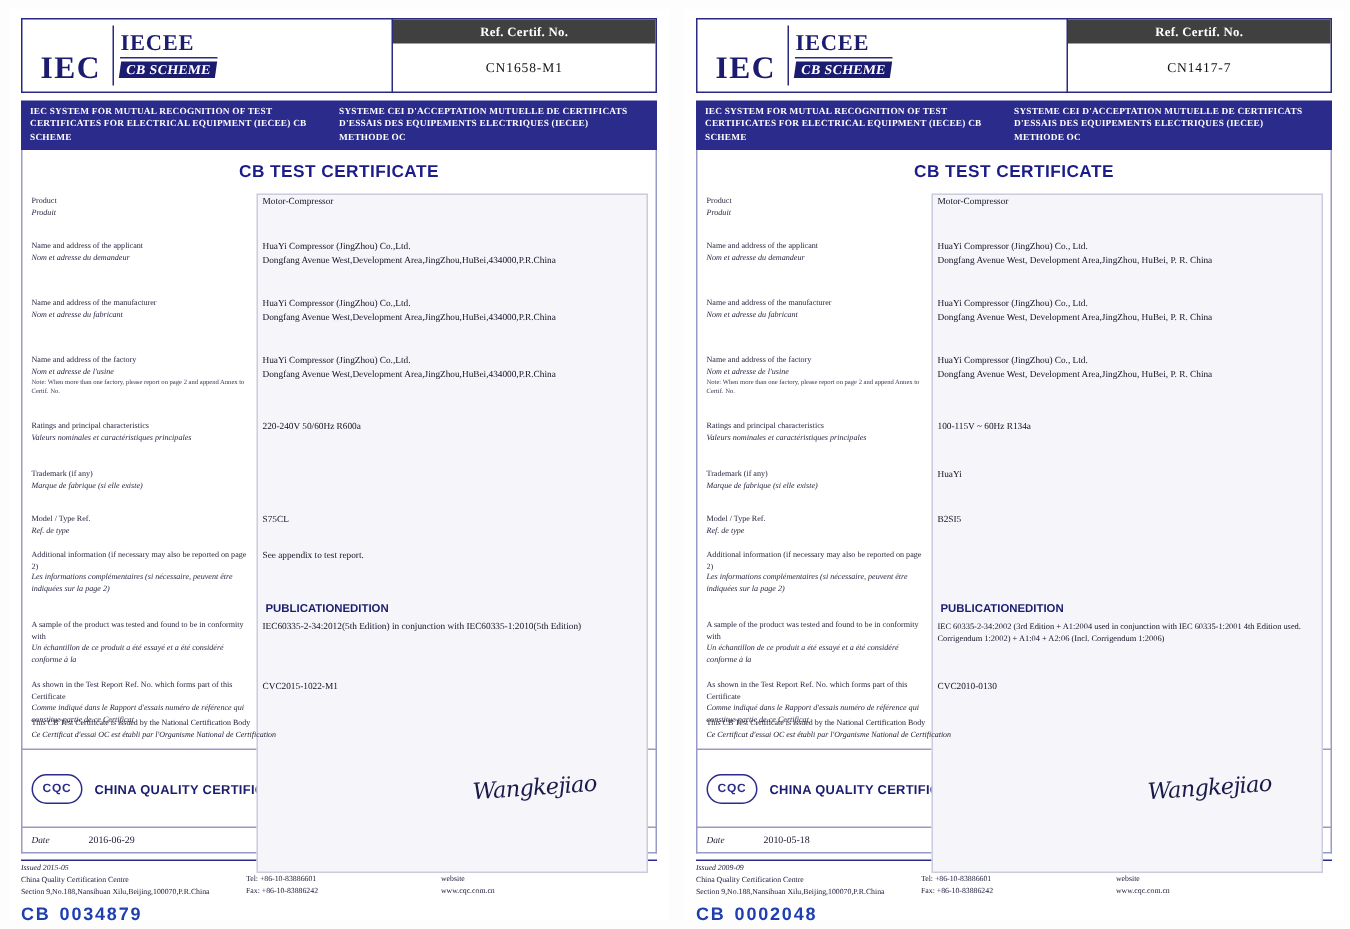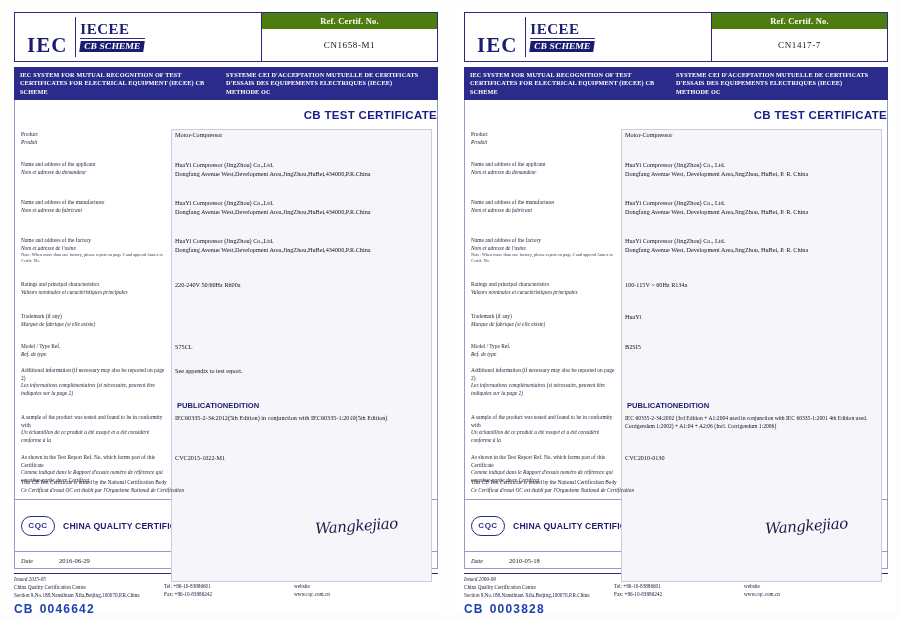--- a/index.html
+++ b/index.html
@@ -91,21 +91,21 @@
     transform: skewX(-8deg);
   }
   .ref-box {
     flex: 1;
     border: 1px solid #2a2a82;
     border-left: none;
     display: flex;
     flex-direction: column;
   }
   .ref-head {
-    background: #4d7c0f;
+    background: #404040;
     color: #fff;
     font-size: 8.5px;
     font-weight: bold;
     text-align: center;
     padding: 3px 0 3px 0;
     letter-spacing: 0.2px;
   }
   .ref-val {
     flex: 1;
     display: flex;
@@ -133,21 +133,21 @@
 
   
   .body-frame {
     border: 1px solid #9a9ac8;
     border-top: none;
     height: 400px;
     position: relative;
     background: #ffffff;
   }
   .title {
-    text-align: right;
+    text-align: center;
     color: #1b1b8c;
     font-family: "Liberation Sans", sans-serif;
     font-weight: bold;
     font-size: 11.5px;
     letter-spacing: 0.3px;
     padding: 9px 0 8px 0;
   }
 
   
   .fields { position: relative; padding: 0 4px 0 6px; }
@@ -447,21 +447,21 @@
           <div>Fax: +86-10-83886242</div>
         </div>
         <div class="c3">
           <div style="height:7px"></div>
           <div>website</div>
           <div>www.cqc.com.cn</div>
         </div>
       </div>
 
       <div class="serial">
-        <span class="cb">CB</span><span>0046642</span>
+        <span class="cb">CB</span><span>0034879</span>
       </div>
 
     </div>
   </div>
 
   <div class="cert right">
     <div class="cert-inner">
 
       <div class="wm"></div>
 
@@ -615,19 +615,19 @@
           <div>Fax: +86-10-83886242</div>
         </div>
         <div class="c3">
           <div style="height:7px"></div>
           <div>website</div>
           <div>www.cqc.com.cn</div>
         </div>
       </div>
 
       <div class="serial">
-        <span class="cb">CB</span><span>0003828</span>
+        <span class="cb">CB</span><span>0002048</span>
       </div>
 
     </div>
   </div>
 
 </div>
 
 </body></html>

